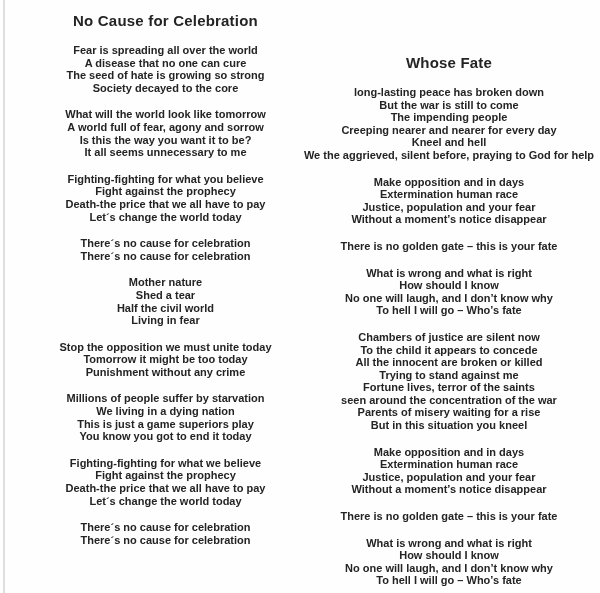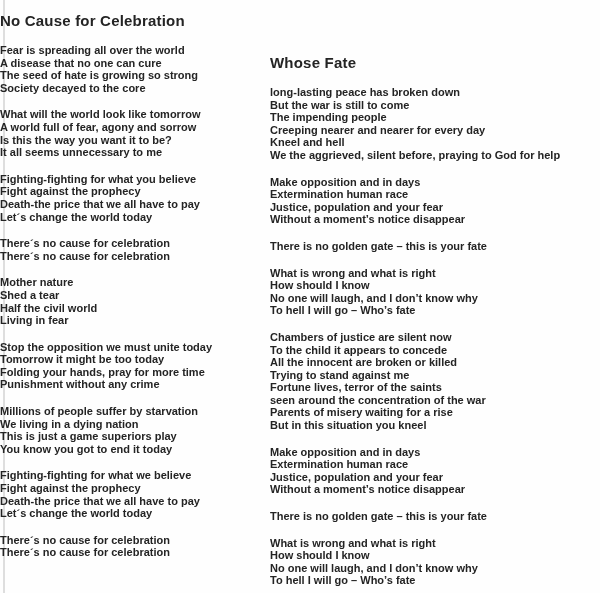--- a/index.html
+++ b/index.html
@@ -24,21 +24,23 @@
     background: #dedede;
   }
   .page {
     position: relative;
     width: 600px;
     height: 593px;
   }
   .column {
     position: absolute;
     top: 12px;
+    text-align: center;
     font-weight: bold;
+    padding-left: 24px;
   }
   .column.left {
     left: 0;
     width: 283px;
   }
   .column.right {
     left: 270px;
     width: 310px;
     margin-top: 42px;
   }
@@ -94,21 +96,20 @@
         </div>
         <div class="stanza">
           <p class="line">Mother nature</p>
           <p class="line">Shed a tear</p>
           <p class="line">Half the civil world</p>
           <p class="line">Living in fear</p>
         </div>
         <div class="stanza">
           <p class="line">Stop the opposition we must unite today</p>
           <p class="line">Tomorrow it might be too today</p>
-          <p class="line">Folding your hands, pray for more time</p>
           <p class="line">Punishment without any crime</p>
         </div>
         <div class="stanza">
           <p class="line">Millions of people suffer by starvation</p>
           <p class="line">We living in a dying nation</p>
           <p class="line">This is just a game superiors play</p>
           <p class="line">You know you got to end it today</p>
         </div>
         <div class="stanza">
           <p class="line">Fighting-fighting for what we believe</p>

